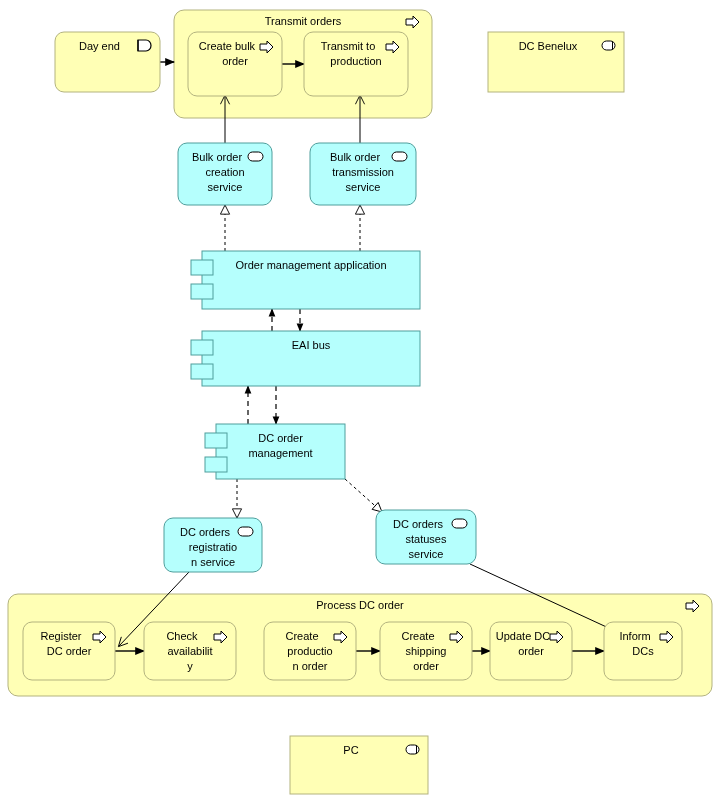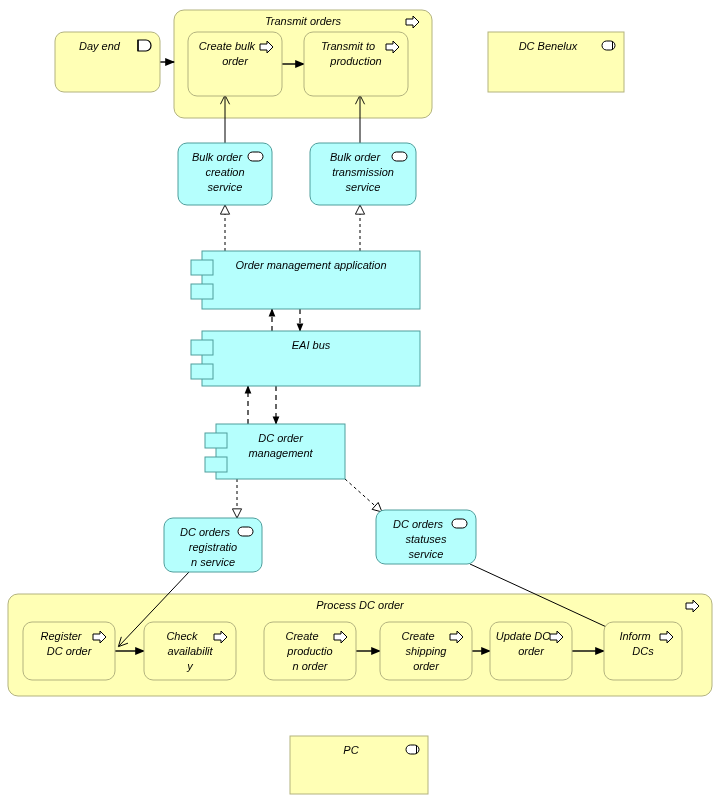--- a/index.html
+++ b/index.html
@@ -1,17 +1,17 @@
 <!DOCTYPE html>
 <html><head>
 <meta charset="utf-8">
 <style>
   html,body{margin:0;padding:0;background:#ffffff;}
   body{width:720px;height:806px;font-family:"Liberation Sans",sans-serif;overflow:hidden;}
-  #stage{position:relative;width:720px;height:806px;font-style:italic;}
+  #stage{position:relative;width:720px;height:806px;}
   svg{position:absolute;top:0;left:0;}
   .nd-label{font-family:"Liberation Sans",sans-serif;font-size:11px;fill:#000;text-anchor:middle;dominant-baseline:middle;}
   .grp-label{font-family:"Liberation Sans",sans-serif;font-size:11px;fill:#000;text-anchor:middle;}
 </style>
 </head>
 <body>
 
 <div id="stage">
   <svg id="canvas" width="720" height="806" xmlns="http://www.w3.org/2000/svg">
     <defs>

